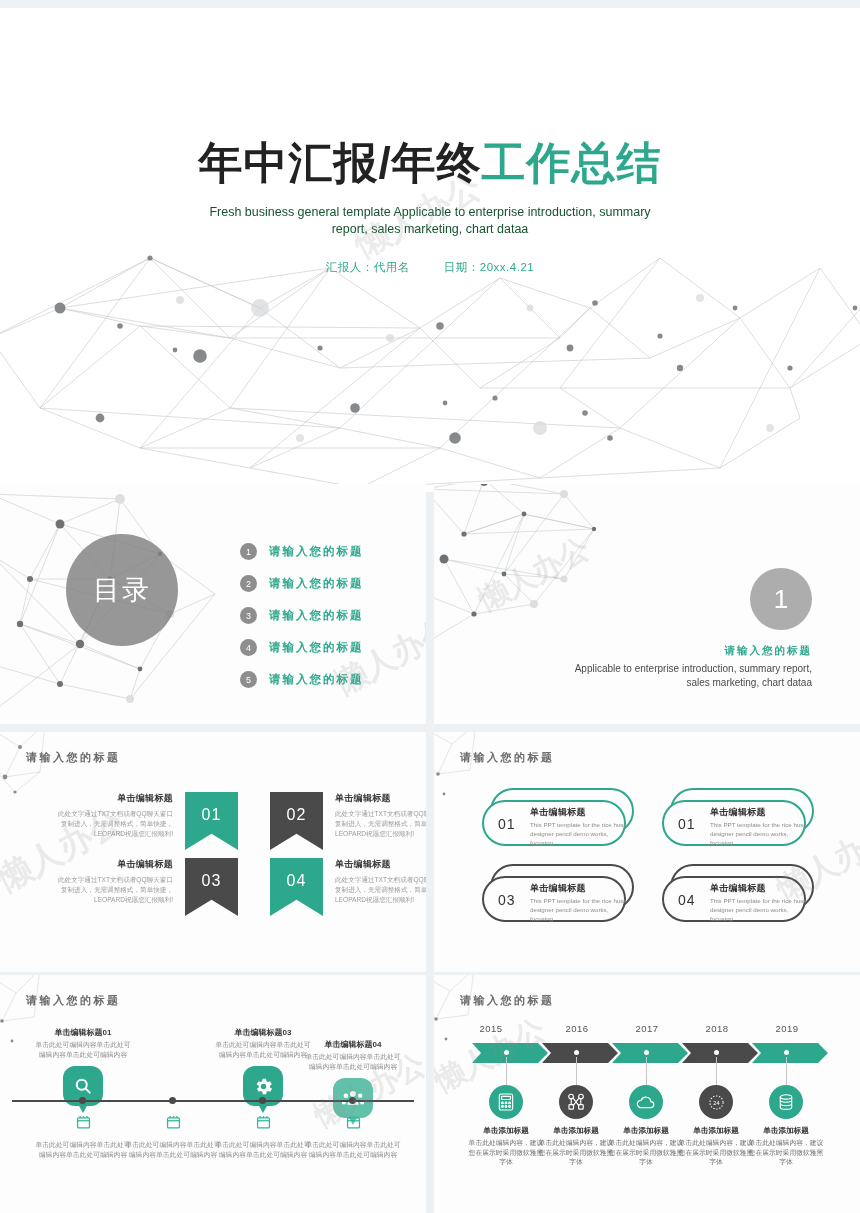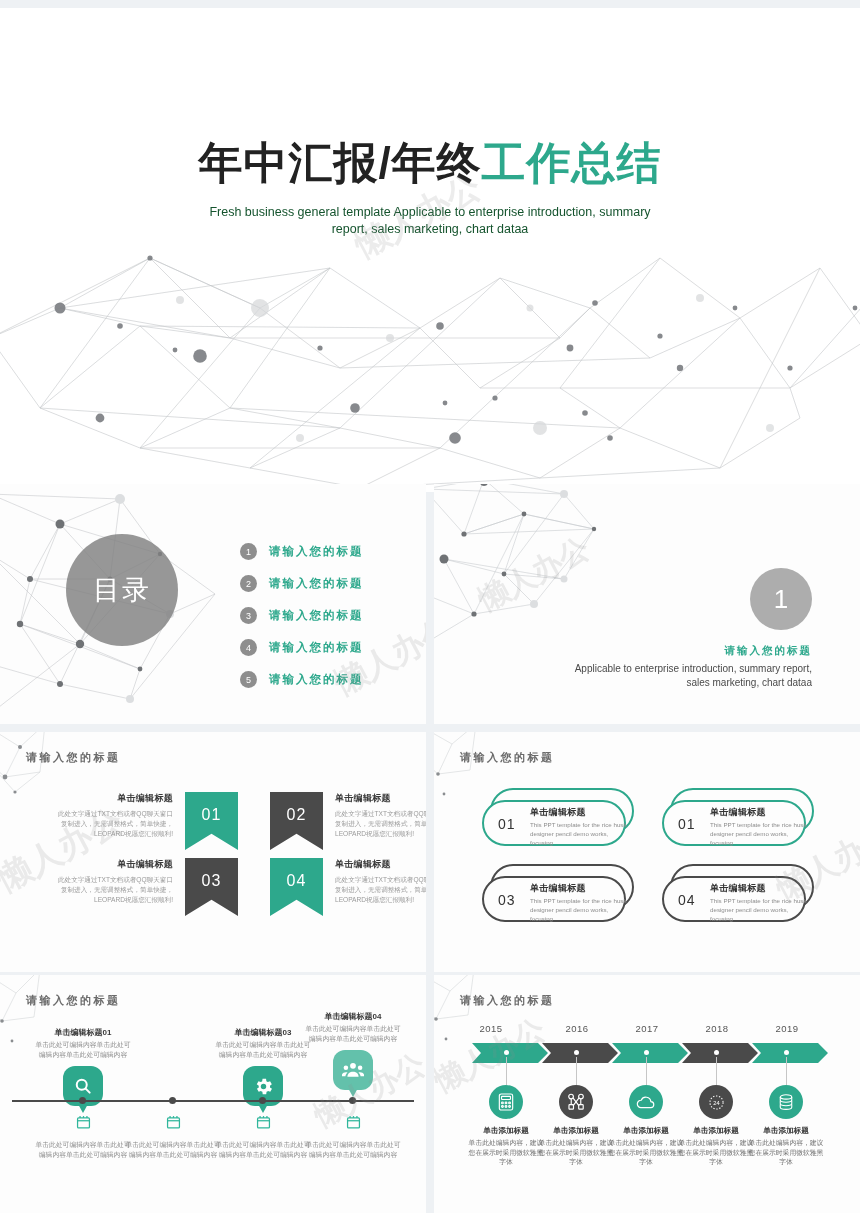--- a/index.html
+++ b/index.html
@@ -233,20 +233,23 @@
         <circle cx="700" cy="290" r="4"></circle>
           <circle cx="540" cy="420" r="7"></circle>
         <circle cx="300" cy="430" r="4"></circle>
           <circle cx="770" cy="420" r="4"></circle>
       </g>
     </svg>
     <div class="hero-title">
       <span>年中汇报/年终</span><span class="accent">工作总结</span>
     </div>
     <div class="hero-sub">Fresh business general template Applicable to enterprise introduction, summary report, sales marketing, chart dataa</div>
+    <div class="hero-meta">
+      <span>汇报人：代用名</span><span class="gap"></span><span>日期：20xx.4.21</span>
+    </div>
     <div class="wm" style="left:350px;top:185px;font-size:34px;">懒人办公</div>
   </div>
 
   <div class="slide slide-half toc">
     <svg class="net" viewBox="0 0 426 240" preserveAspectRatio="none">
       <g stroke="#c2c5c8" stroke-width="0.55" fill="none">
         <path d="M-10 10 L60 40 L30 95 L-10 70 Z"></path>
           <path d="M60 40 L120 15 L160 70 L110 95 L60 40"></path>
         <path d="M30 95 L110 95 L80 160 L20 140 L30 95"></path>
           <path d="M110 95 L170 130 L140 185 L80 160"></path>
@@ -481,21 +484,21 @@
     <div class="icn-col" style="left:214px;top:52px;">
       <div class="icn-h">单击编辑标题03</div>
       <div class="icn-p">单击此处可编辑内容单击此处可编辑内容单击此处可编辑内容</div>
       <div class="pin">
         <svg width="21" height="21" viewBox="0 0 24 24" fill="#fff">
             <path d="M19.4 13a7.5 7.5 0 0 0 0-2l2.1-1.6-2-3.5-2.5 1a7.6 7.6 0 0 0-1.7-1l-.4-2.7h-4l-.4 2.7c-.6.25-1.2.6-1.7 1l-2.5-1-2 3.5L6.6 11a7.5 7.5 0 0 0 0 2l-2.1 1.6 2 3.5 2.5-1c.5.4 1.1.75 1.7 1l.4 2.7h4l.4-2.7c.6-.25 1.2-.6 1.7-1l2.5 1 2-3.5z"></path>
             <circle cx="12" cy="12" r="3.1" fill="#2da88c"></circle>
           </svg>
       </div>
     </div>
-    <div class="icn-col" style="left:304px;top:36px;">
+    <div class="icn-col" style="left:304px;top:64px;">
       <div class="icn-h">单击编辑标题04</div>
       <div class="icn-p">单击此处可编辑内容单击此处可编辑内容单击此处可编辑内容</div>
       <div class="pin light">
         <svg width="22" height="20" viewBox="0 0 26 22" fill="#fff">
             <circle cx="13" cy="6" r="3.4"></circle>
             <path d="M6.4 19c0-3.7 3-6 6.6-6s6.6 2.3 6.6 6z"></path>
             <circle cx="4.6" cy="8.4" r="2.7"></circle>
             <path d="M-0.4 18.4c0-2.9 2.3-4.7 5-4.7 .7 0 1.4 .1 2 .35-1.4 1.1-2.3 2.6-2.5 4.35z"></path>
             <circle cx="21.4" cy="8.4" r="2.7"></circle>
             <path d="M26.4 18.4c0-2.9-2.3-4.7-5-4.7-.7 0-1.4 .1-2 .35 1.4 1.1 2.3 2.6 2.5 4.35z"></path>

